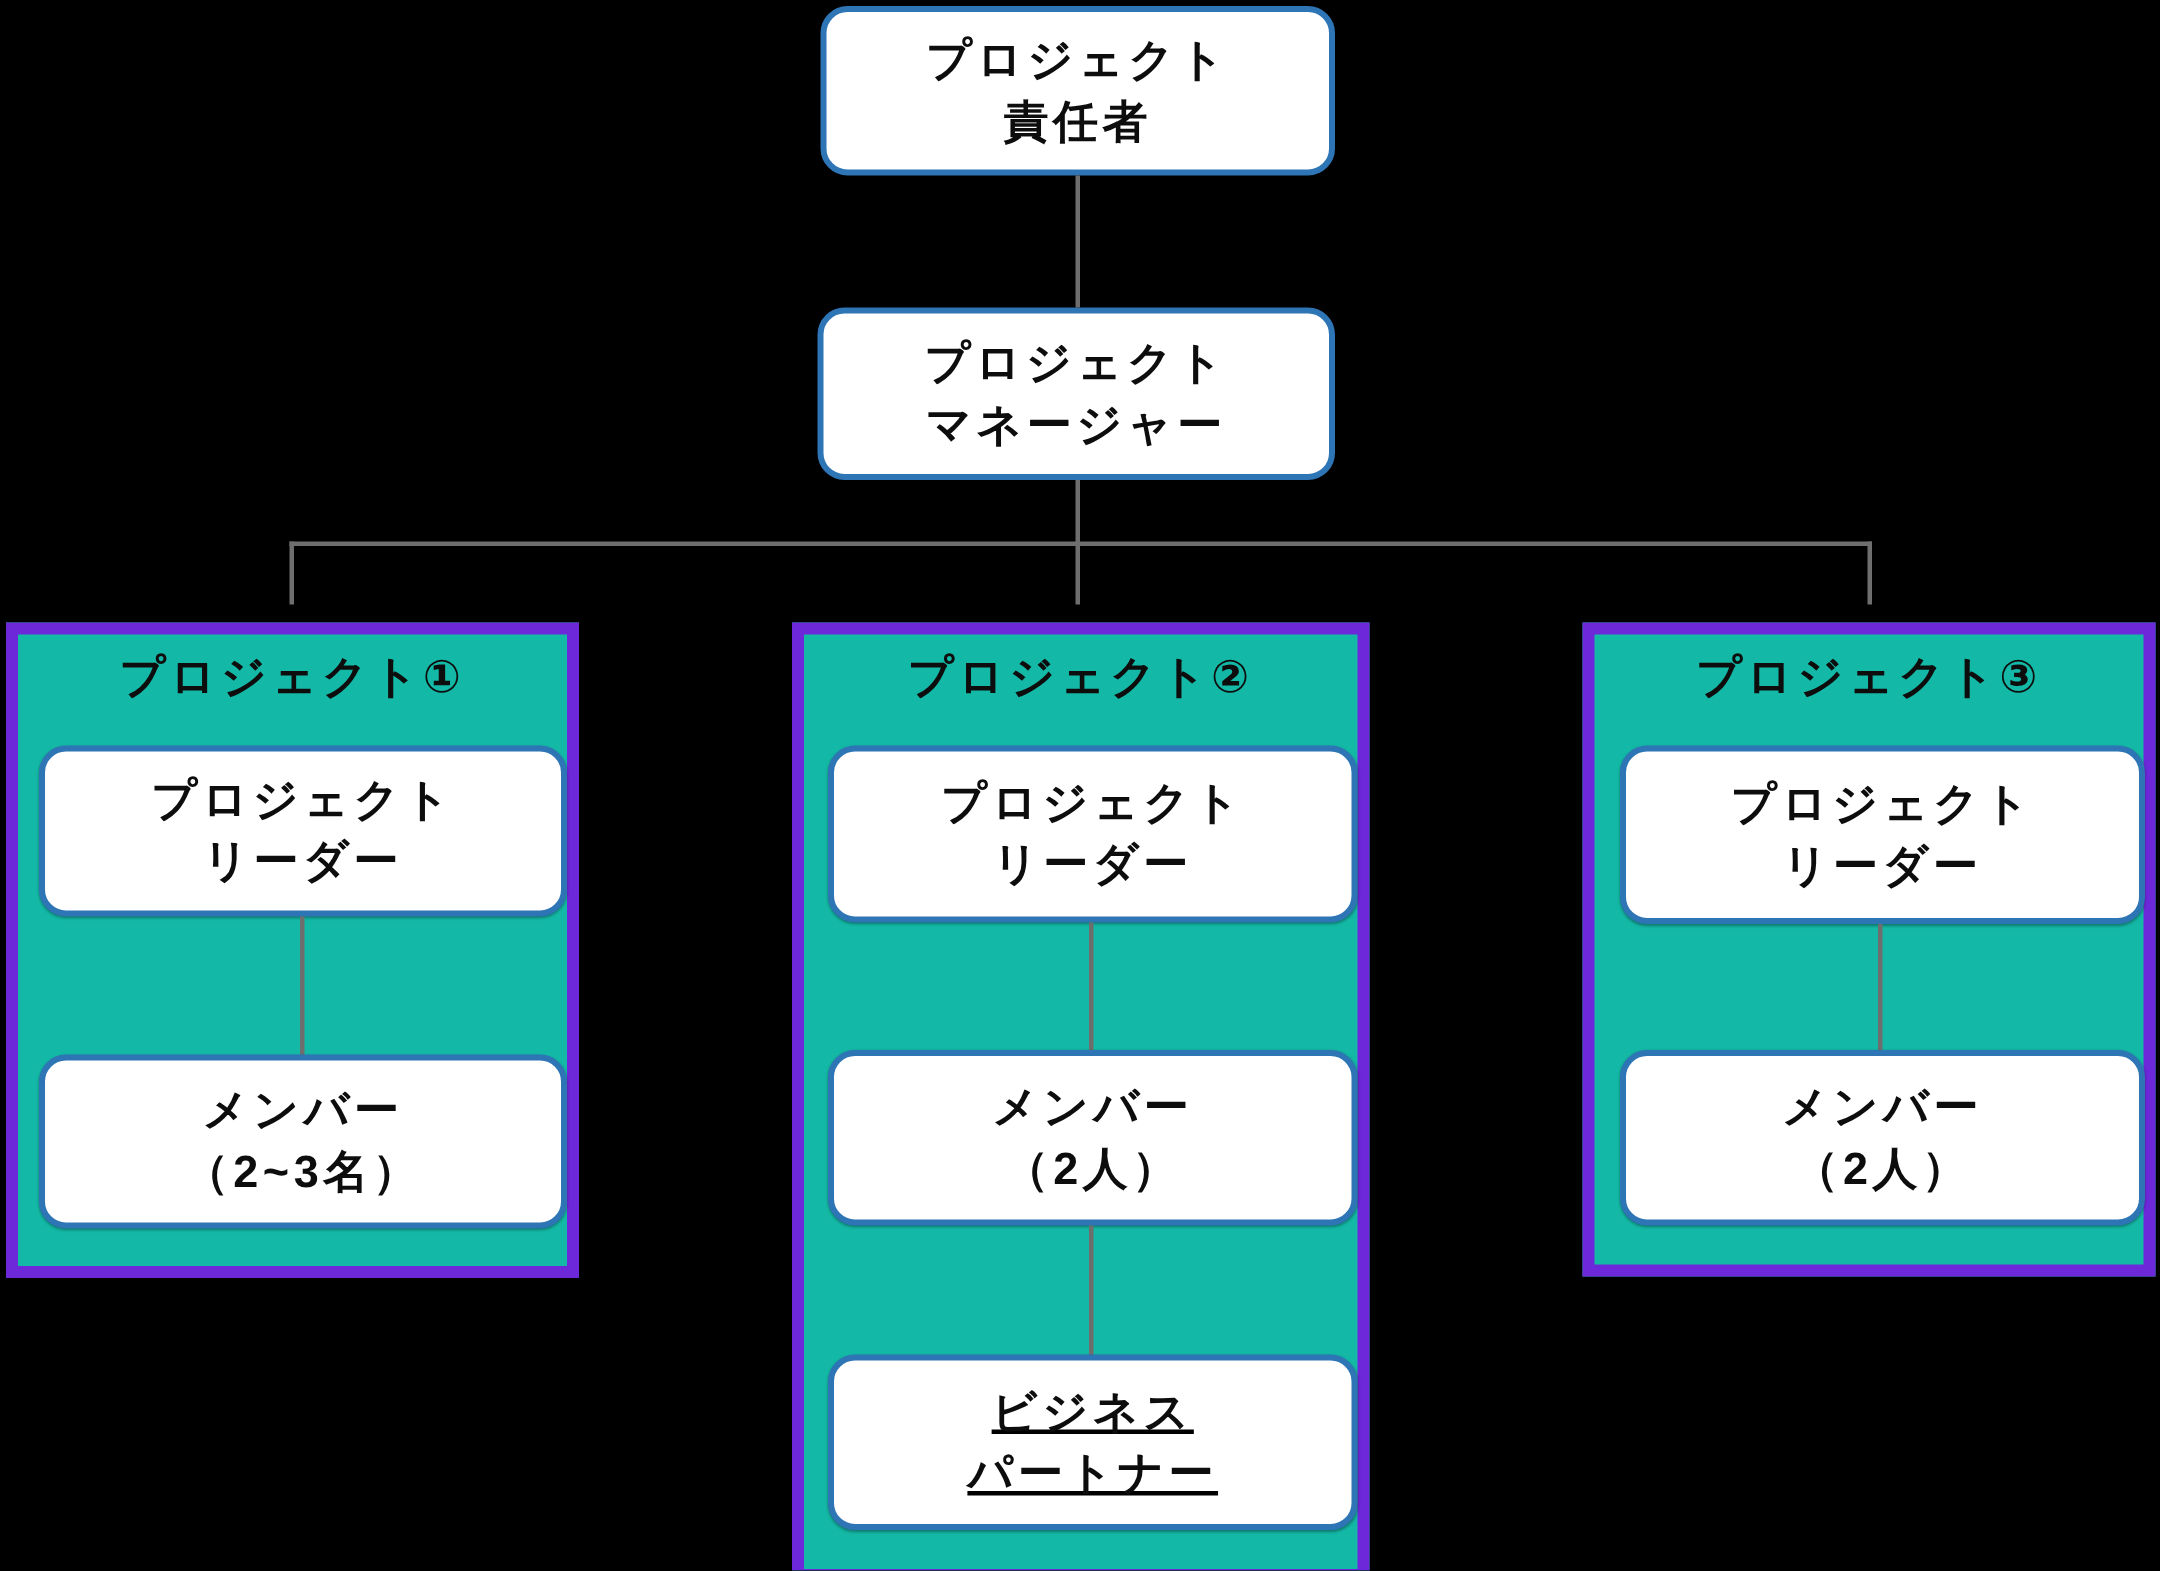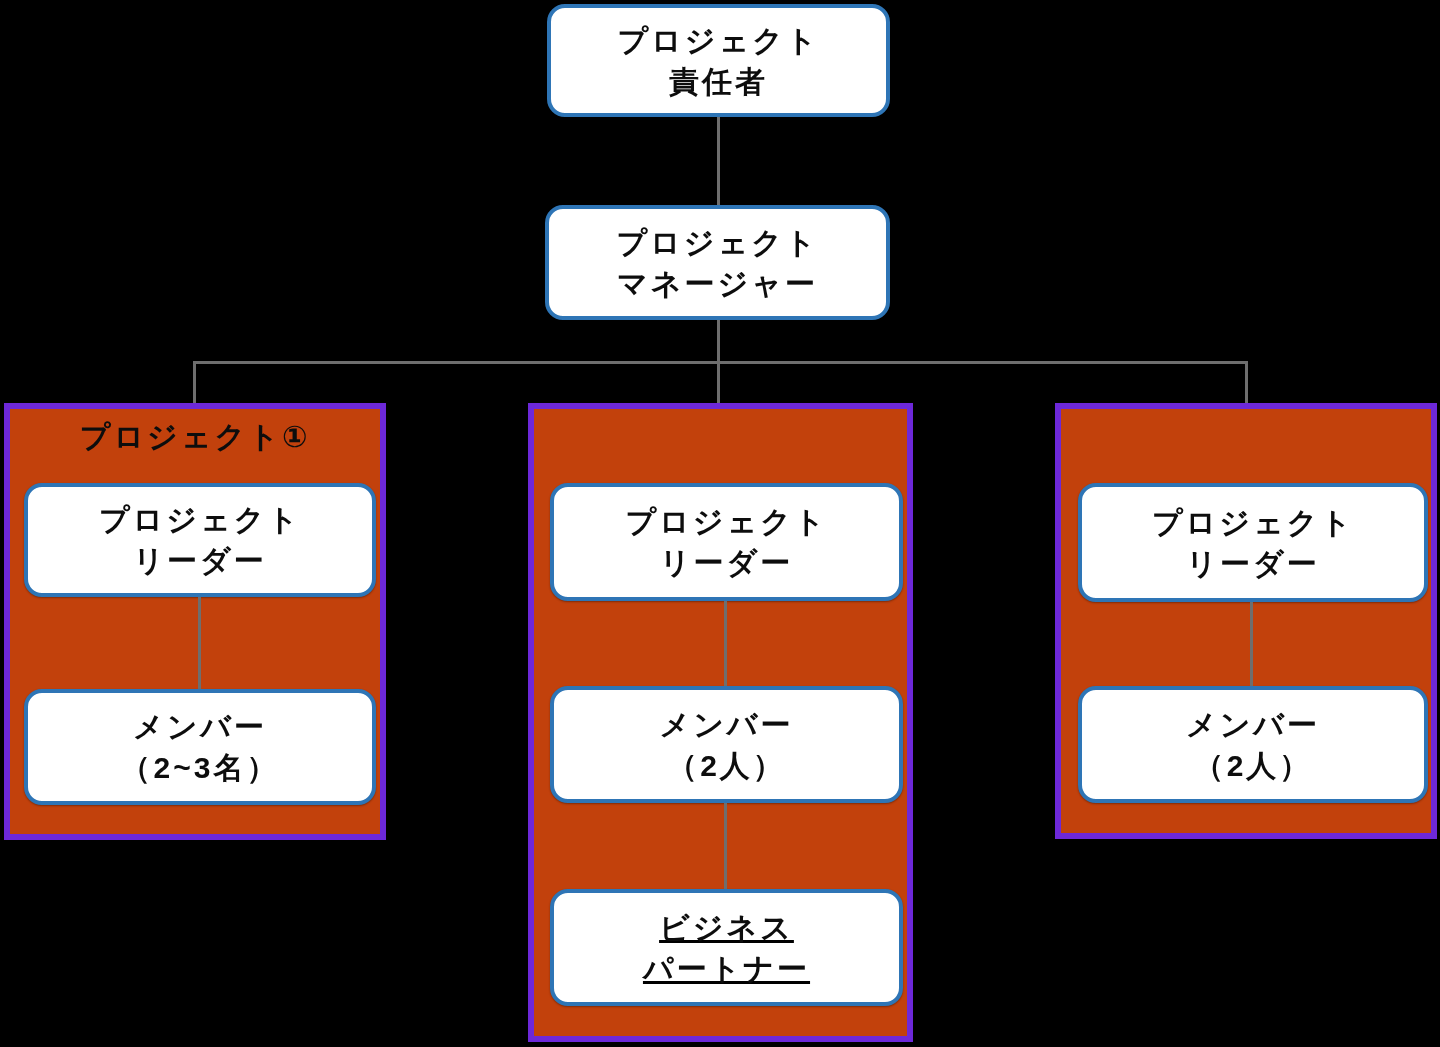--- a/index.html
+++ b/index.html
@@ -34,23 +34,24 @@
     line-height: 41px;
     letter-spacing: 3px;
     color: #0d0d0d;
   }
   .conn {
     position: absolute;
     background: #6e6e6e;
   }
   .panel {
     position: absolute;
-    background: #c2410c;
-    border: 6px solid #6d28d9;
+    background: #14b8a6;
+    border: 8px solid #6d28d9;
     box-sizing: border-box;
+    margin-top: 12px;
   }
   .panel-header {
     position: absolute;
     left: 0;
     top: 8px;
     width: 100%;
     text-align: center;
     font-weight: bold;
     font-size: 30px;
     letter-spacing: 3px;
@@ -86,37 +87,39 @@
 リーダー</span>
     </div>
     <div class="conn" style="left:188px; top:188px; width:3px; height:94px;"></div>
     <div class="node" style="left:14px; top:280px; width:352px; height:116px;">
       <span class="node-label">メンバー
 （2~3名）</span>
     </div>
   </div>
 
   <div class="panel" style="left:528px; top:403px; width:385px; height:639px;">
+    <div class="panel-header">プロジェクト②</div>
     <div class="node" style="left:16px; top:74px; width:353px; height:118px;">
       <span class="node-label">プロジェクト
 リーダー</span>
     </div>
     <div class="conn" style="left:190px; top:192px; width:3px; height:86px;"></div>
     <div class="node" style="left:16px; top:277px; width:353px; height:117px;">
       <span class="node-label">メンバー
 （2人）</span>
     </div>
     <div class="conn" style="left:190px; top:394px; width:3px; height:87px;"></div>
     <div class="node" style="left:16px; top:480px; width:353px; height:117px;text-decoration:underline;">
       <span class="node-label">ビジネス
 パートナー</span>
     </div>
   </div>
 
   <div class="panel" style="left:1055px; top:403px; width:382px; height:436px;">
+    <div class="panel-header">プロジェクト③</div>
     <div class="node" style="left:17px; top:74px; width:350px; height:119px;">
       <span class="node-label">プロジェクト
 リーダー</span>
     </div>
     <div class="conn" style="left:189px; top:193px; width:3px; height:84px;"></div>
     <div class="node" style="left:17px; top:277px; width:350px; height:117px;">
       <span class="node-label">メンバー
 （2人）</span>
     </div>
   </div>

